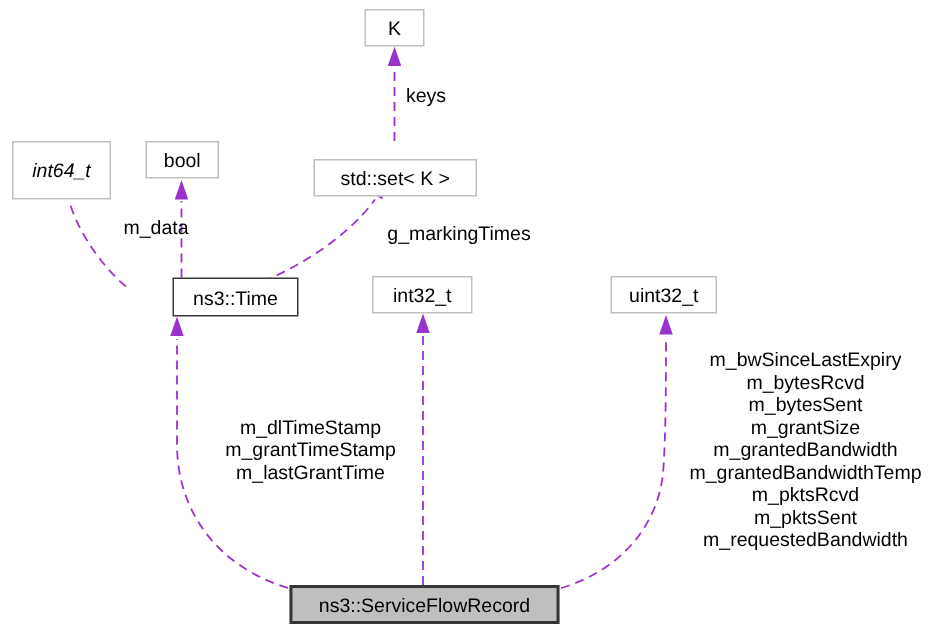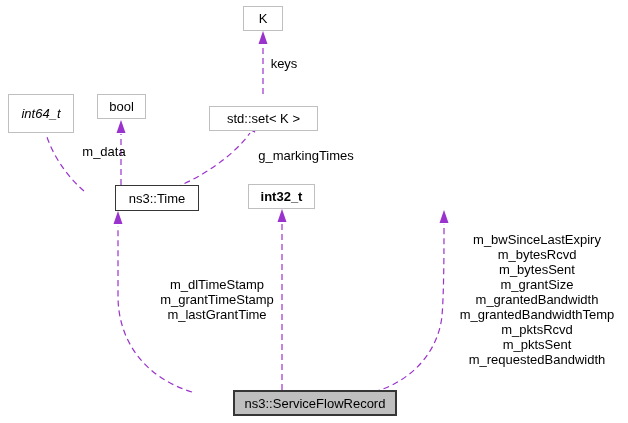--- a/index.html
+++ b/index.html
@@ -114,33 +114,34 @@
   <div class="node" style="left:243px; top:6px; width:40px; height:25px;">K</div>
 
   <div class="node" style="left:8px; top:94px; width:66px; height:39px;font-style:italic;">int64_t</div>
 
   <div class="node" style="left:97px; top:94px; width:49px; height:25px;">bool</div>
 
   <div class="node" style="left:209px; top:106px; width:109px; height:25px;text-align:center;">std::set&lt; K &gt;</div>
 
   <div class="node dark" style="left:80px; top:185px; width:84px; height:26px;margin-left:35px;">ns3::Time</div>
 
-  <div class="node" style="left:248px; top:184px; width:67px; height:25px;font-weight:bold;">int32_t</div>
+  <div class="node" style="left:248px; top:184px; width:67px; height:25px;">int32_t</div>
 
+  <div class="node" style="left:407px; top:184px; width:71px; height:25px;">uint32_t</div>
 
-  <div class="node main" style="left:193px; top:390px; width:164px; height:26px;margin-left:40px;">ns3::ServiceFlowRecord</div>
+  <div class="node main" style="left:193px; top:390px; width:180px; height:26px;">ns3::ServiceFlowRecord</div>
 
   <div class="edge-label" style="left:264px; top:56px; width:40px;">keys</div>
 
   <div class="edge-label" style="left:72px; top:144px; width:64px;">m_data</div>
 
 
   <div class="edge-label" style="left:246px; top:148px; width:120px;">g_markingTimes</div>
 
-  <div class="edge-label" style="left:142px; top:277px; width:150px;">m_dlTimeStamp
+  <div class="edge-label" style="left:132px; top:277px; width:150px;">m_dlTimeStamp
 m_grantTimeStamp
 m_lastGrantTime</div>
 
 
   <div class="edge-label" style="left:445px; top:232px; width:184px;">m_bwSinceLastExpiry
 m_bytesRcvd
 m_bytesSent
 m_grantSize
 m_grantedBandwidth
 m_grantedBandwidthTemp

